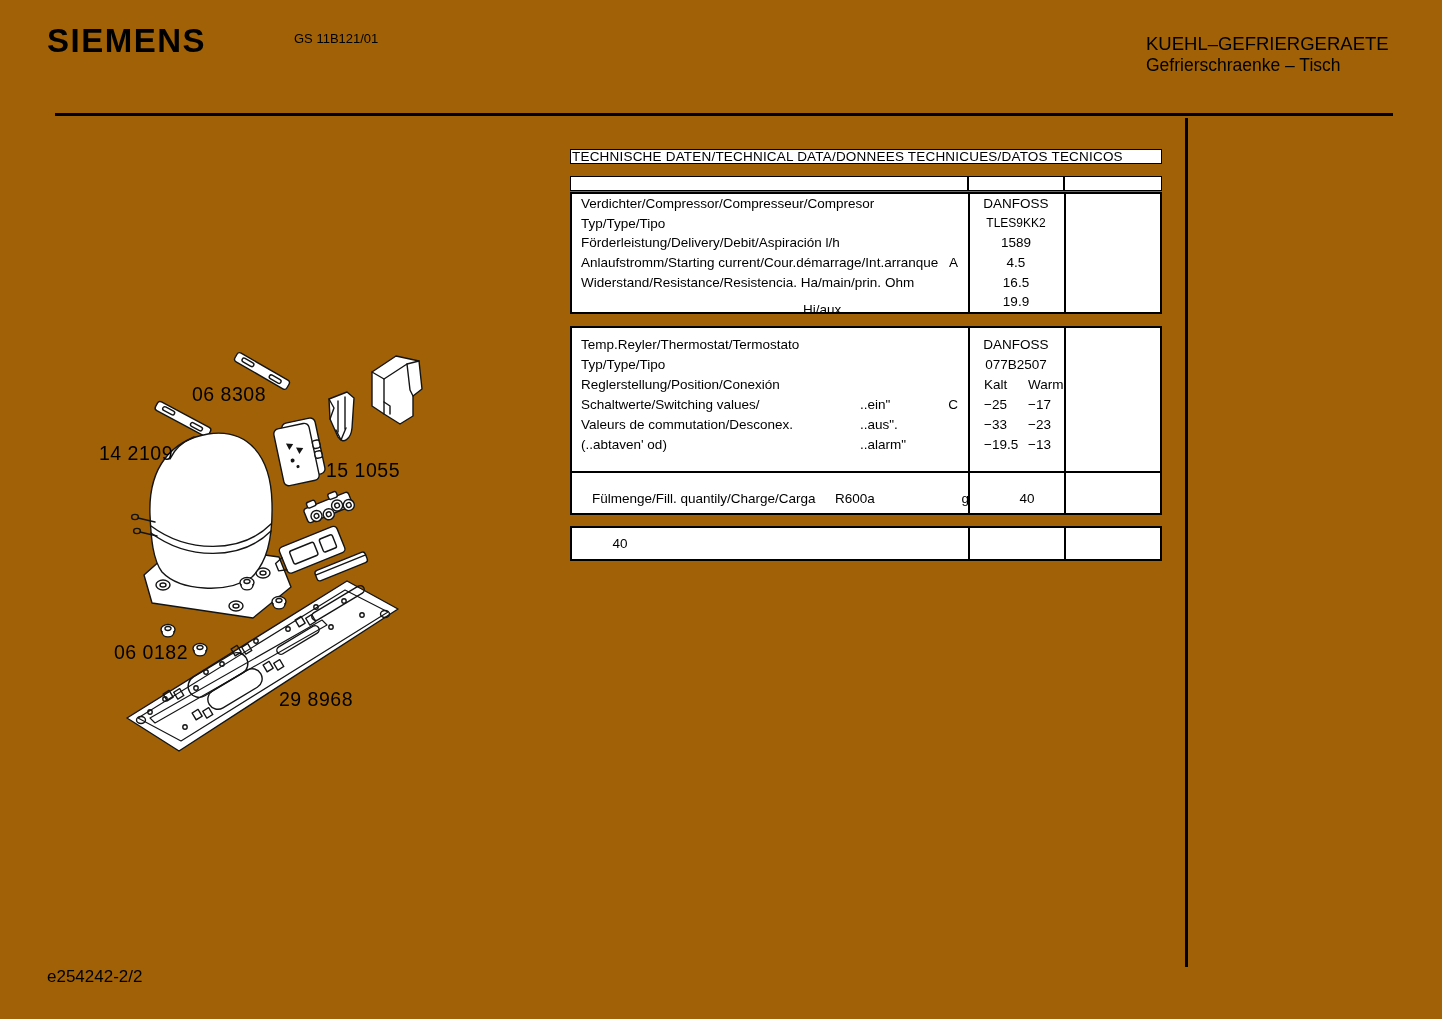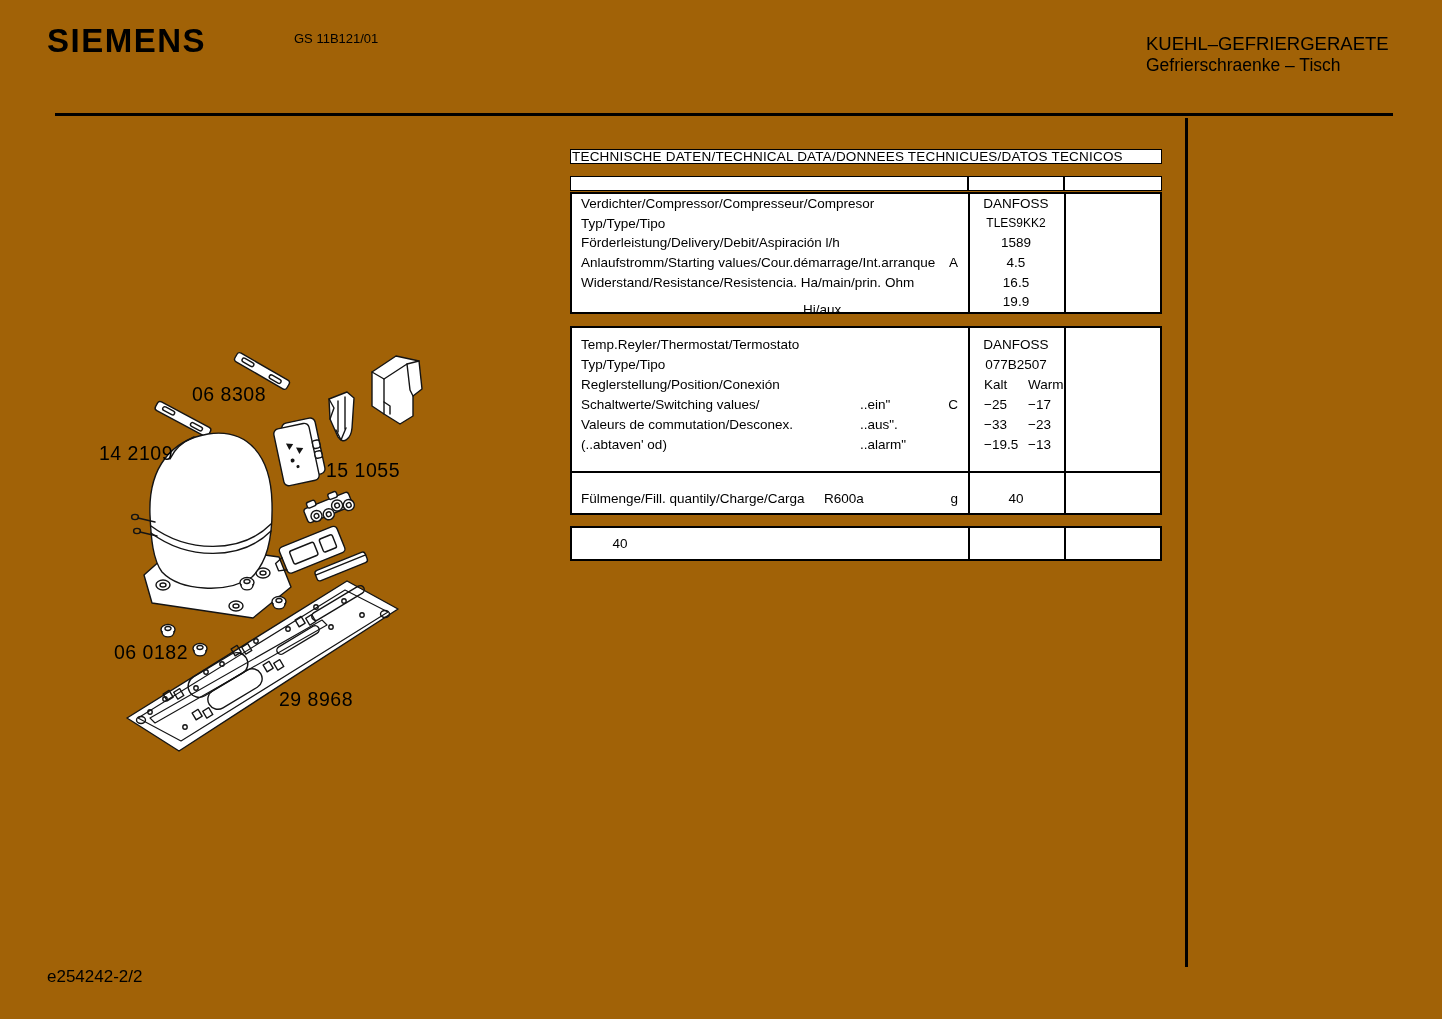--- a/index.html
+++ b/index.html
@@ -36,21 +36,21 @@
              white-space:nowrap; }
   .valcell { flex:0 0 96px; text-align:center; }
   .unit { position:absolute; right:10px; top:0; }
   .mid  { position:absolute; left:288px; top:0; }
   .mid-hiaux { position:absolute; left:231px; top:0; }
   .small-val { font-size:12px; }
   .kw { display:flex; padding-left:16px; text-align:left; }
   .kw .v1 { width:44px; }
   .t-fill { top:471px; height:44px; }
   .t-conn { top:526px; height:35px; }
-  .srow-bottom { position:absolute; left:0; right:0; bottom:5px; height:20px;
+  .srow-bottom { position:absolute; left:11px; right:0; bottom:5px; height:20px;
                  display:flex; align-items:center; }
   .srow-center { position:absolute; left:0; right:0; top:0; bottom:0;
                  display:flex; align-items:center; }
   .refrig { position:absolute; left:252px; top:0; }
 
   
   .partlabel { font-size:19.5px; letter-spacing:0.5px; white-space:nowrap; }
 </style>
 </head>
 <body>
@@ -251,21 +251,21 @@
     <div class="trow">
       <div class="lblcell">Typ/Type/Tipo</div>
       <div class="valcell small-val">TLES9KK2</div>
     </div>
     <div class="trow">
       <div class="lblcell">Förderleistung/Delivery/Debit/Aspiración l/h</div>
       <div class="valcell">1589</div>
     </div>
     <div class="trow">
       <div class="lblcell">
-        <span>Anlaufstromm/Starting values/Cour.démarrage/Int.arranque</span>
+        <span>Anlaufstromm/Starting current/Cour.démarrage/Int.arranque</span>
         <span class="unit">A</span>
       </div>
       <div class="valcell">4.5</div>
     </div>
     <div class="trow">
       <div class="lblcell">Widerstand/Resistance/Resistencia. Ha/main/prin. Ohm</div>
       <div class="valcell">16.5</div>
     </div>
     <div class="trow">
       <div class="lblcell">

